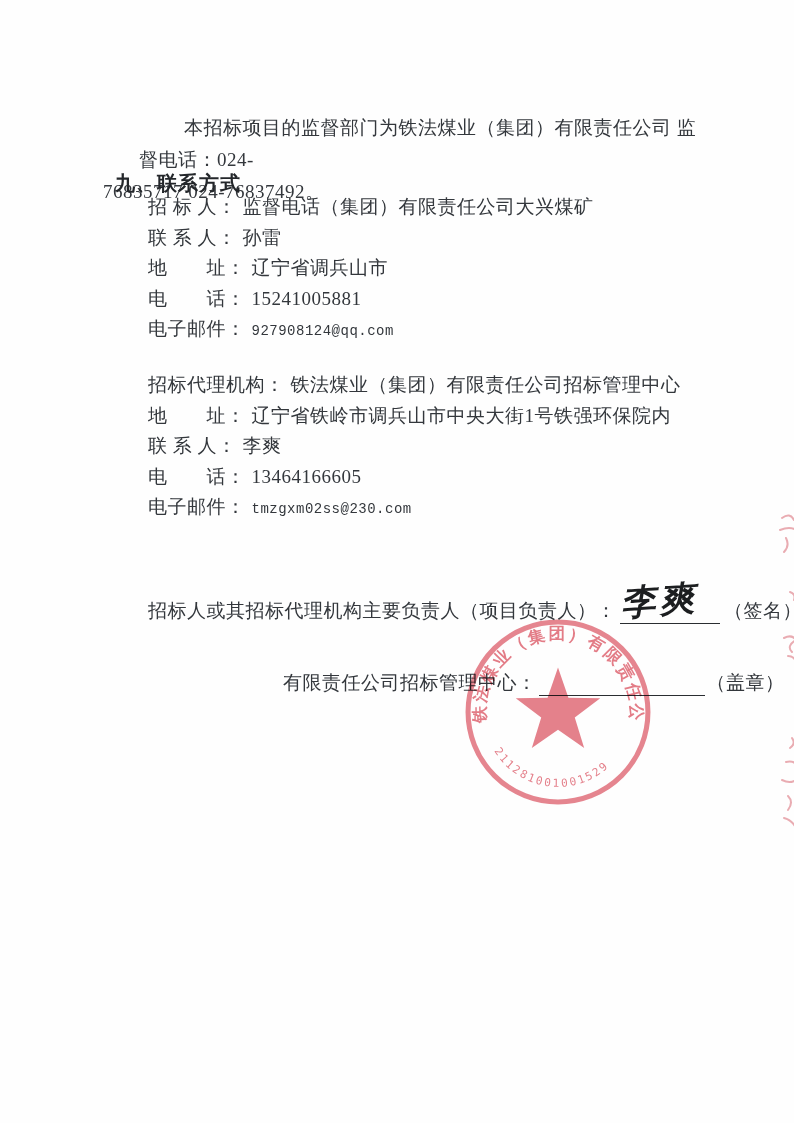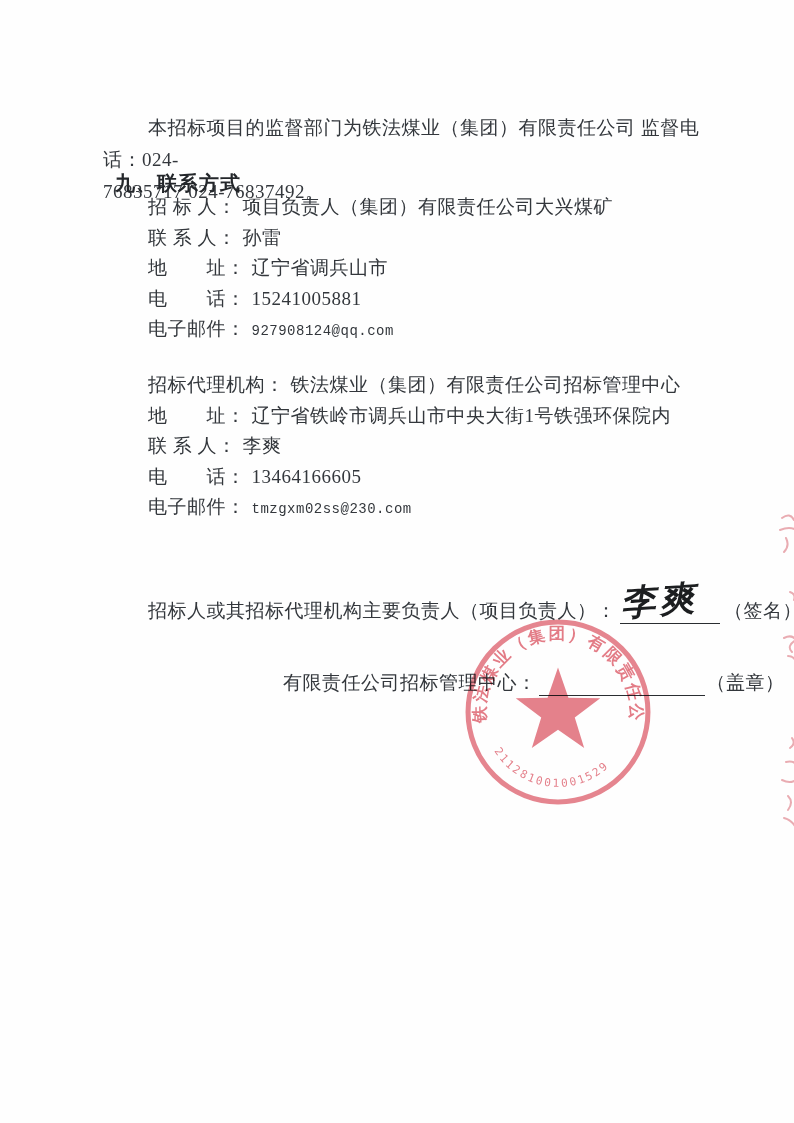--- a/index.html
+++ b/index.html
@@ -10,21 +10,21 @@
     background:#fefefe;
     outline:1px solid #dde1e6;
     overflow:hidden;
     font-family:"Liberation Serif","DejaVu Serif",serif;
     color:#33373c;
   }
   .para {
     position:absolute; top:112px; left:103px; width:610px;
     font-size:19px; line-height:32px; letter-spacing:0.5px;
   }
-  .para .line1 { text-indent:45px; }
+  .para .line1 { text-indent:45px;margin-left:36px; }
   .section-title {
     position:absolute; top:170px; left:103px;
     font-size:20px; font-weight:bold; color:#23262a; letter-spacing:1px;margin-left:12px;
   }
   .block { position:absolute; left:148px; }
   .block-bidder { top:194px; }
   .block-agency { top:372px; }
   .row { height:30.5px; font-size:19px; white-space:pre; letter-spacing:0.5px; }
   .row .lbl { display:inline-block; white-space:pre; }
   .row .val { padding-left:6px; }
@@ -64,21 +64,21 @@
 <div class="page">
 
   <div class="para">
     <div class="line1">本招标项目的监督部门为铁法煤业（集团）有限责任公司  监督电话：024-</div>
     <div class="line2">76835717 024-76837492。</div>
   </div>
 
   <div class="section-title">九、联系方式</div>
 
   <div class="block block-bidder">
-    <div class="row"><span class="lbl">招 标 人：</span><span class="val">项目负责人（集团）有限责任公司大兴煤矿</span></div>
+    <div class="row"><span class="lbl">招 标 人：</span><span class="val">监督电话（集团）有限责任公司大兴煤矿</span></div>
     <div class="row"><span class="lbl">联 系 人：</span><span class="val">孙雷</span></div>
     <div class="row"><span class="lbl">地　　址：</span><span class="val">辽宁省调兵山市</span></div>
     <div class="row"><span class="lbl">电　　话：</span><span class="val">15241005881</span></div>
     <div class="row"><span class="lbl">电子邮件：</span><span class="val val-mono">927908124@qq.com</span></div>
   </div>
 
   <div class="block block-agency">
     <div class="row"><span class="lbl">招标代理机构：</span><span class="val">铁法煤业（集团）有限责任公司招标管理中心</span></div>
     <div class="row"><span class="lbl">地　　址：</span><span class="val">辽宁省铁岭市调兵山市中央大街1号铁强环保院内</span></div>
     <div class="row"><span class="lbl">联 系 人：</span><span class="val">李爽</span></div>

